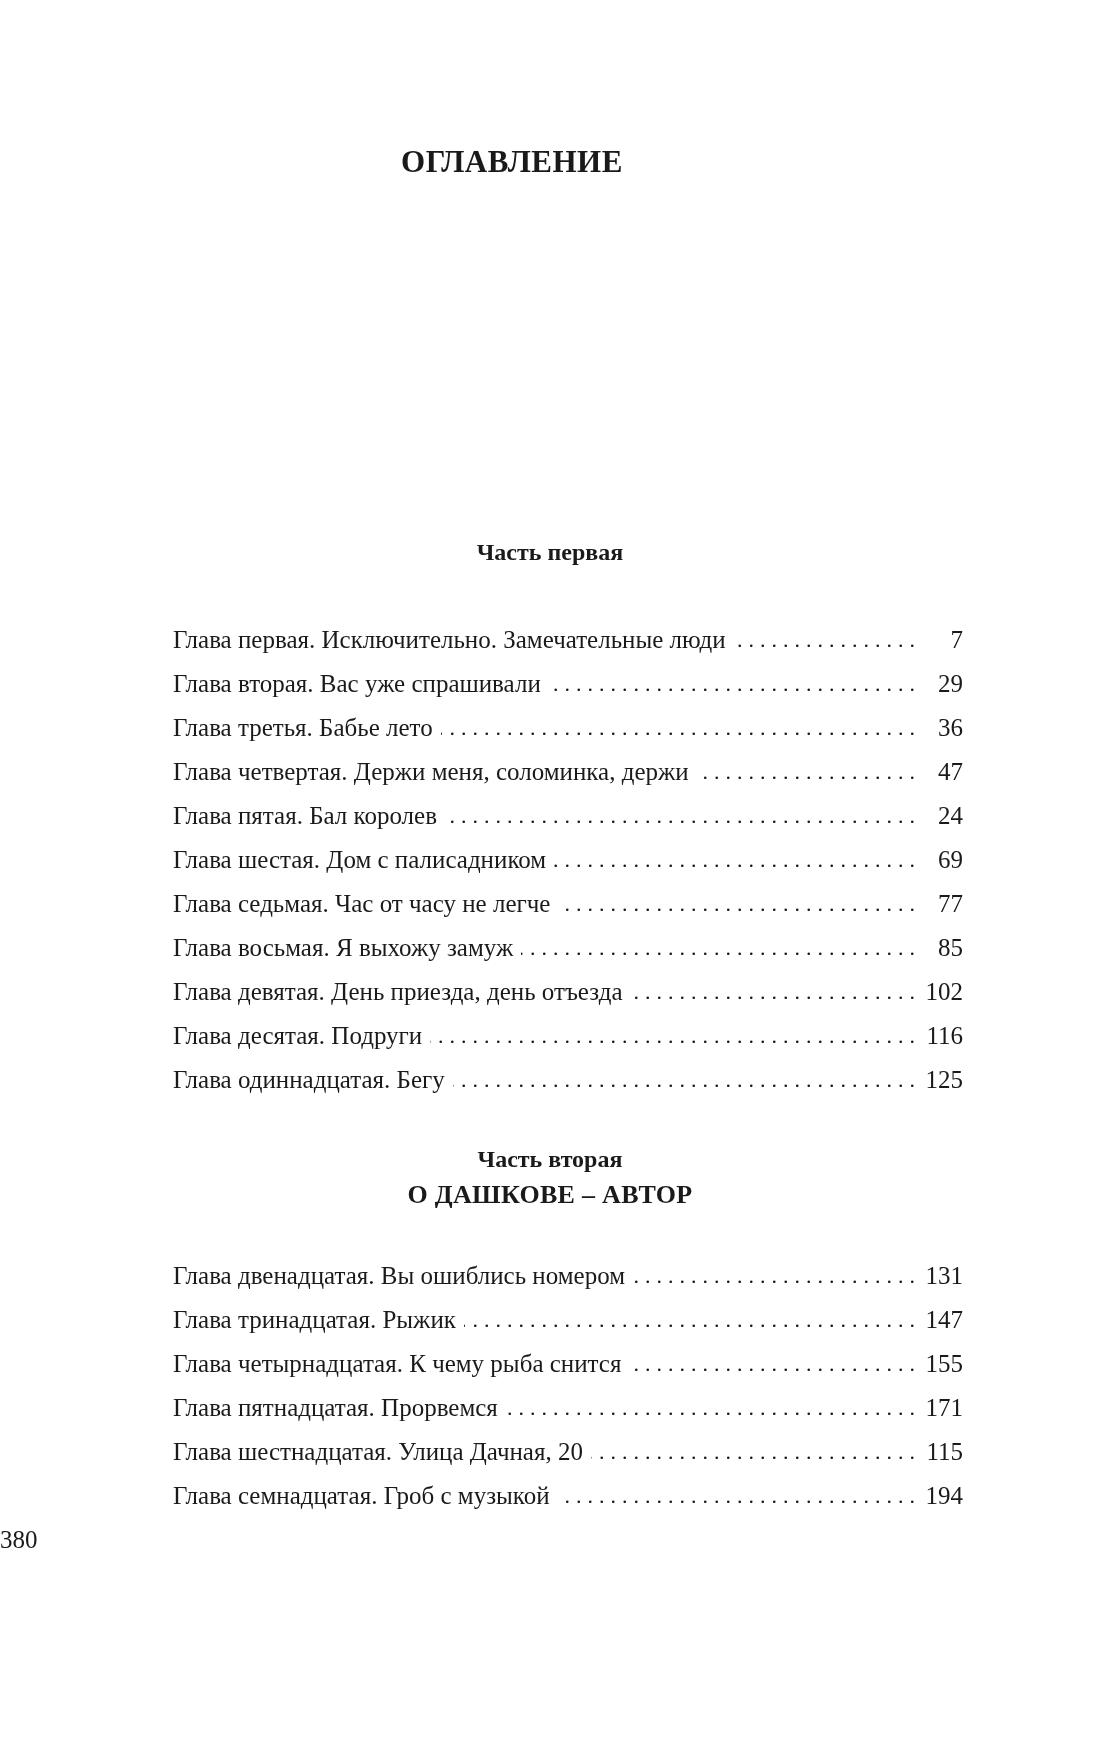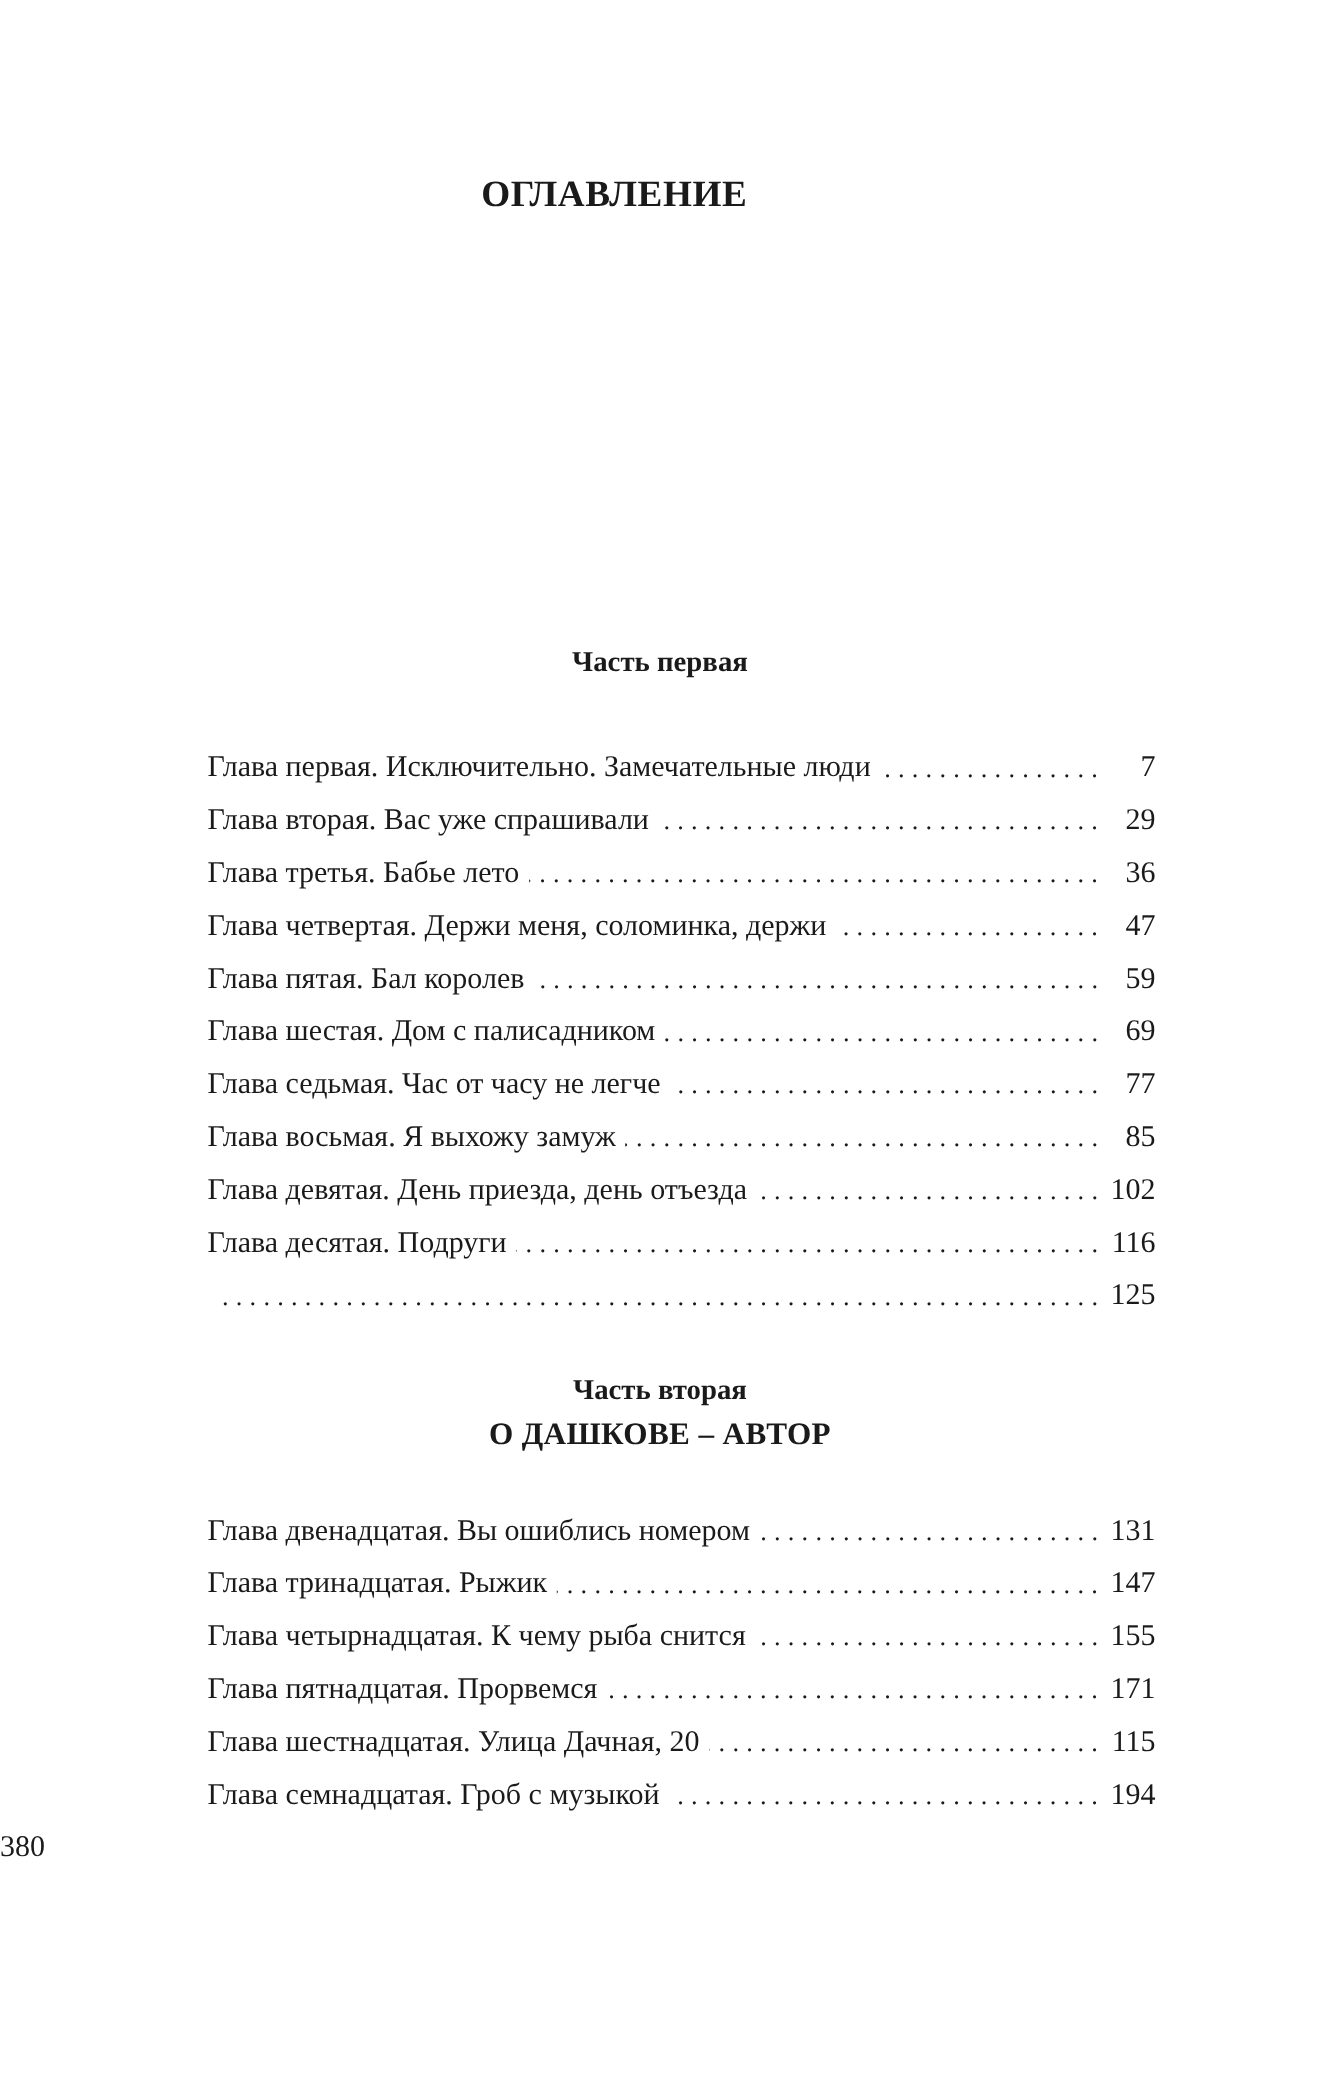--- a/index.html
+++ b/index.html
@@ -113,21 +113,21 @@
       <span class="toc-page">36</span>
     </div>
   <div class="toc-entry">
       <span class="toc-title">Глава четвертая. Держи меня, соломинка, держи</span>
       <span class="toc-leader">..................................................................................................................</span>
       <span class="toc-page">47</span>
     </div>
   <div class="toc-entry">
       <span class="toc-title">Глава пятая. Бал королев</span>
       <span class="toc-leader">..................................................................................................................</span>
-      <span class="toc-page">59</span>
+      <span class="toc-page">24</span>
     </div>
   <div class="toc-entry">
       <span class="toc-title">Глава шестая. Дом с палисадником</span>
       <span class="toc-leader">..................................................................................................................</span>
       <span class="toc-page">69</span>
     </div>
   <div class="toc-entry">
       <span class="toc-title">Глава седьмая. Час от часу не легче</span>
       <span class="toc-leader">..................................................................................................................</span>
       <span class="toc-page">77</span>
@@ -141,20 +141,21 @@
       <span class="toc-title">Глава девятая. День приезда, день отъезда</span>
       <span class="toc-leader">..................................................................................................................</span>
       <span class="toc-page">102</span>
     </div>
   <div class="toc-entry">
       <span class="toc-title">Глава десятая. Подруги</span>
       <span class="toc-leader">..................................................................................................................</span>
       <span class="toc-page">116</span>
     </div>
   <div class="toc-entry">
+      <span class="toc-title">Глава одиннадцатая. Бегу</span>
       <span class="toc-leader">..................................................................................................................</span>
       <span class="toc-page">125</span>
     </div>
 </div>
 
 <div class="part part-2">
   <div class="part-label">Часть вторая</div>
   <div class="part-title">О ДАШКОВЕ – АВТОР</div>
 </div>
 

